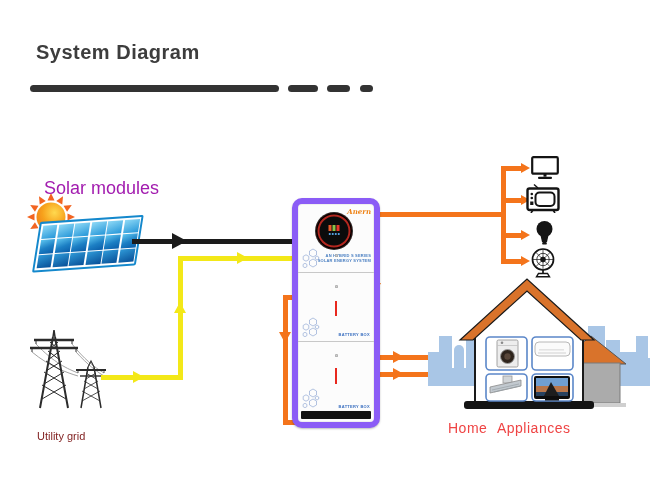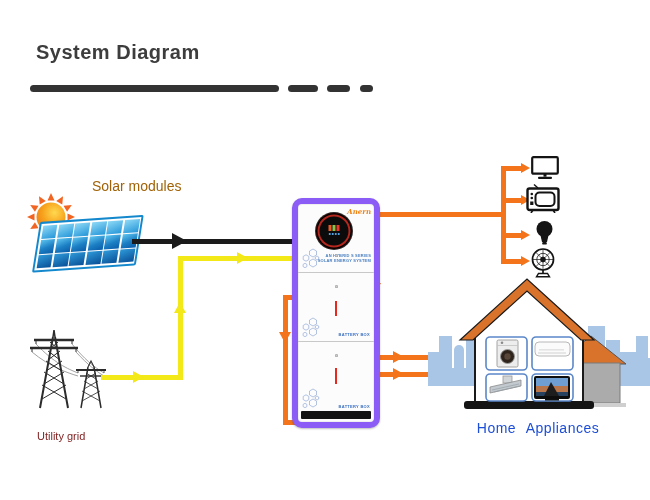--- a/index.html
+++ b/index.html
@@ -10,24 +10,24 @@
   
   #title{position:absolute;left:36px;top:41px;margin:0;font-size:20px;font-weight:800;
          color:#3d3d3d;letter-spacing:.5px;z-index:4;}
   .rule{position:absolute;height:7px;border-radius:4px;background:#333;z-index:4;}
   #rule-main{left:30px;top:85px;width:249px;}
   #dash1{left:288px;top:85px;width:30px;}
   #dash2{left:327px;top:85px;width:23px;}
   #dash3{left:360px;top:85px;width:13px;}
 
   
-  #solar-label{position:absolute;left:44px;top:178px;font-size:14px;color:#a16207;z-index:4;margin-left:48px;}
+  #solar-label{position:absolute;left:44px;top:178px;font-size:18px;color:#a21caf;z-index:4;}
   #utility-label{position:absolute;left:37px;top:430px;font-size:11px;color:#7f1d1d;z-index:4;}
-  #home-label{position:absolute;left:448px;top:420px;width:180px;text-align:center;
-              font-size:14px;color:#1d4ed8;letter-spacing:.5px;word-spacing:6px;z-index:4;}
+  #home-label{position:absolute;left:448px;top:420px;width:180px;
+              font-size:14px;color:#ef4444;letter-spacing:.5px;word-spacing:6px;z-index:4;}
 
   
   #sun{position:absolute;left:25px;top:191px;z-index:1;}
   #panel{position:absolute;left:40px;top:222px;width:97px;height:43px;z-index:1;
          transform:rotate(-4deg) skewX(-13deg);transform-origin:top left;
          background:#fff;border:2.5px solid #1488cc;border-radius:2px;padding:1.5px;
          display:grid;grid-template-columns:repeat(6,1fr);grid-template-rows:repeat(3,1fr);gap:1.5px;}
   #panel i{background:linear-gradient(160deg,#5ec6f0 0%,#1c7fc4 55%,#0a5da9 100%);}
   #panel i:nth-child(-n+6){background:linear-gradient(160deg,#8ed9f6,#2596d8);}
   #panel i:nth-child(n+13){background:linear-gradient(160deg,#2f9ad8,#084f97);}

